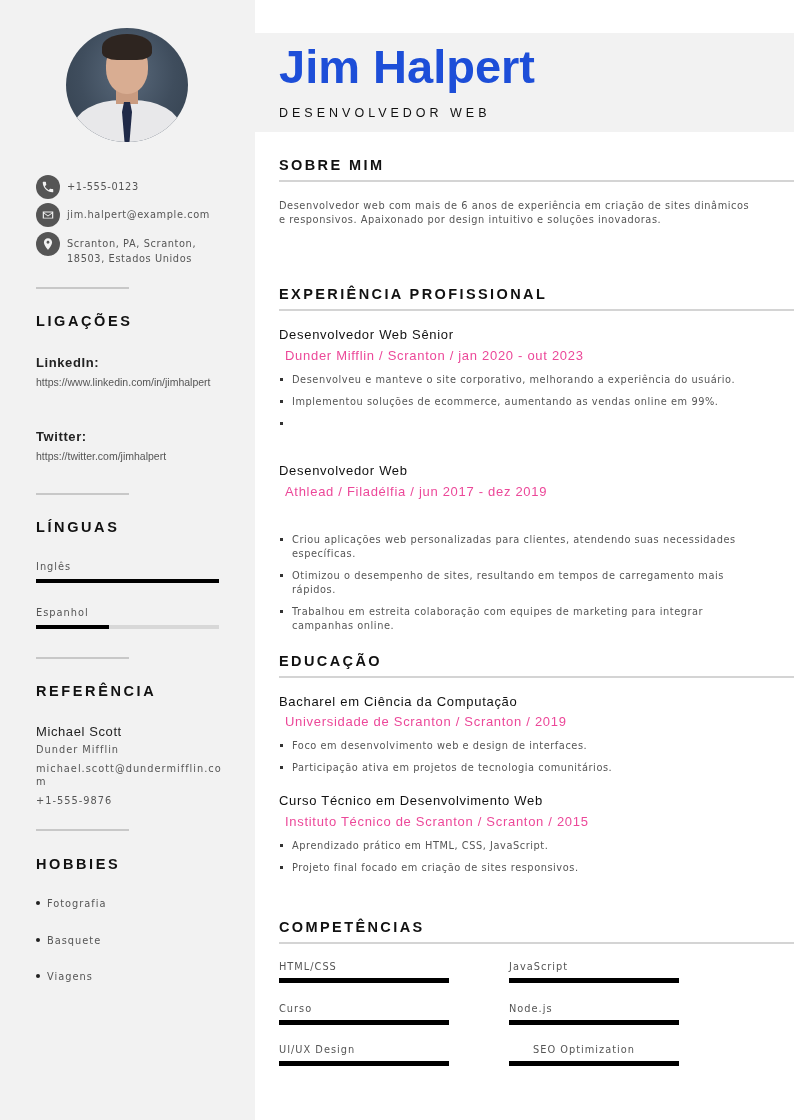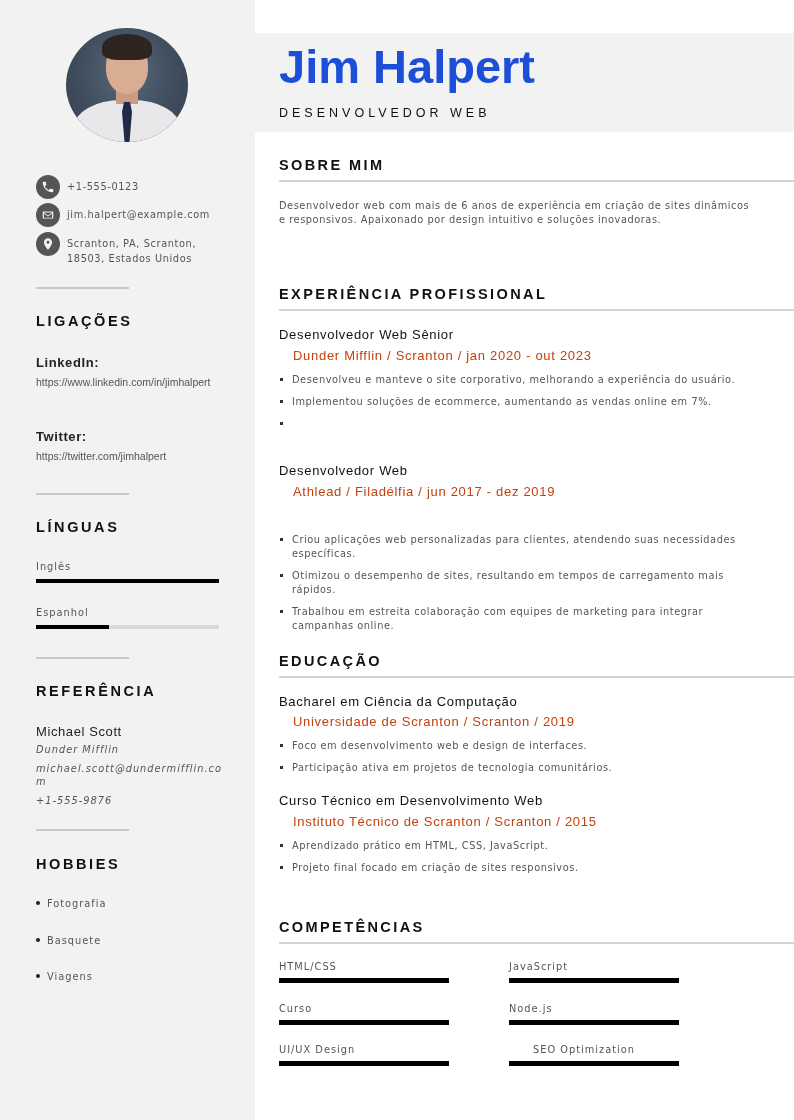--- a/index.html
+++ b/index.html
@@ -24,37 +24,37 @@
   .side-divider { position: absolute; left: 36px; width: 93px; height: 2px; background: #c8c8c8; }
   .side-title { position: absolute; left: 36px; font-size: 14.5px; font-weight: bold; letter-spacing: 2.6px; color: #111; }
   .link-label { position: absolute; left: 36px; font-size: 13px; font-weight: bold; letter-spacing: 0.6px; color: #222; }
   .link-url { position: absolute; left: 36px; width: 190px; font-size: 10.5px; color: #555; line-height: 14px; word-break: break-all; }
 
   .lang-label { position: absolute; left: 36px; font-size: 10.5px; letter-spacing: 1px; color: #555; font-family: "DejaVu Sans", sans-serif; font-size: 9.8px; }
   .bar-track { position: absolute; left: 36px; width: 183px; height: 4px; background: #d8d8d8; }
   .bar-fill { height: 100%; background: #000; }
 
   .ref-name { position: absolute; left: 36px; font-size: 13px; font-weight: normal; letter-spacing: 0.6px; color: #222; }
-  .ref-line { position: absolute; left: 36px; width: 190px; font-size: 10.5px; letter-spacing: 1px; color: #555; line-height: 13px; word-break: break-all; font-family: "DejaVu Sans", sans-serif; font-size: 9.8px; font-style: italic; }
+  .ref-line { position: absolute; left: 36px; width: 190px; font-size: 10.5px; letter-spacing: 1px; color: #555; line-height: 13px; word-break: break-all; font-family: "DejaVu Sans", sans-serif; font-size: 9.8px; }
 
   .hobby { position: absolute; left: 36px; font-size: 10.5px; letter-spacing: 1px; color: #555; font-family: "DejaVu Sans", sans-serif; font-size: 9.8px; }
   .hobby .dot { display: inline-block; width: 4px; height: 4px; border-radius: 50%; background: #222; margin-right: 7px; vertical-align: middle; position: relative; top: -1px; }
 
   
   .header { position: absolute; left: 255px; top: 33px; width: 539px; height: 99px; background: #f2f2f2; }
   .name { position: absolute; left: 24px; top: 6px; font-size: 47px; font-weight: bold; color: #1d4ed8; letter-spacing: 0px; }
   .role { position: absolute; left: 24px; top: 73px; font-size: 12.5px; letter-spacing: 4px; color: #111; }
 
   
   .sec-title { position: absolute; left: 279px; font-size: 14.5px; font-weight: bold; letter-spacing: 2.4px; color: #111; }
   .sec-rule { position: absolute; left: 279px; width: 515px; height: 2px; background: #d4d4d4; }
   .para { position: absolute; left: 279px; width: 480px; font-family: "DejaVu Sans", sans-serif; font-size: 9.8px; letter-spacing: 0.55px; color: #555; line-height: 14px; }
 
   .job-title { position: absolute; left: 279px; font-size: 13px; letter-spacing: 0.7px; color: #111; }
-  .job-meta { position: absolute; left: 293px; font-size: 13px; letter-spacing: 0.7px; color: #c2410c; }
+  .job-meta { position: absolute; left: 285px; font-size: 13px; letter-spacing: 0.7px; color: #ec4899; }
   .bullets { position: absolute; left: 279px; width: 500px; list-style: none; }
   .bullets li { position: relative; padding-left: 13px; font-family: "DejaVu Sans", sans-serif; font-size: 9.8px; letter-spacing: 0.55px; color: #555; line-height: 14px; margin-bottom: 8px; }
   .bullets li .sq { position: absolute; left: 1px; top: 5px; width: 3px; height: 3px; background: #333; }
 
   .skill-label { position: absolute; font-family: "DejaVu Sans", sans-serif; font-size: 9.8px; letter-spacing: 1px; color: #555; }
   .skill-bar { position: absolute; width: 170px; height: 5px; background: #d8d8d8; }
   .skill-bar .fill { height: 100%; background: #000; }
 </style>
 </head>
 <body>
@@ -134,21 +134,21 @@
 <div class="sec-rule" style="top:180px;"></div>
 <p class="para" style="top:199px;">Desenvolvedor web com mais de 6 anos de experiência em criação de sites dinâmicos e responsivos. Apaixonado por design intuitivo e soluções inovadoras.</p>
 
 <div class="sec-title" style="top:286px;">EXPERIÊNCIA PROFISSIONAL</div>
 <div class="sec-rule" style="top:309px;"></div>
 
 <div class="job-title" style="top:327px;">Desenvolvedor Web Sênior</div>
 <div class="job-meta" style="top:348px;">Dunder Mifflin / Scranton / jan 2020 - out 2023</div>
 <ul class="bullets" style="top:373px; width:490px;">
   <li><span class="sq"></span><span>Desenvolveu e manteve o site corporativo, melhorando a experiência do usuário.</span></li>
-  <li><span class="sq"></span><span>Implementou soluções de ecommerce, aumentando as vendas online em 7%.</span></li>
+  <li><span class="sq"></span><span>Implementou soluções de ecommerce, aumentando as vendas online em 99%.</span></li>
   <li><span class="sq"></span></li>
 </ul>
 
 <div class="job-title" style="top:463px;">Desenvolvedor Web</div>
 <div class="job-meta" style="top:484px;">Athlead / Filadélfia / jun 2017 - dez 2019</div>
 <ul class="bullets" style="top:533px; width:475px;">
   <li><span class="sq"></span><span>Criou aplicações web personalizadas para clientes, atendendo suas necessidades específicas.</span></li>
   <li><span class="sq"></span><span>Otimizou o desempenho de sites, resultando em tempos de carregamento mais rápidos.</span></li>
   <li><span class="sq"></span><span>Trabalhou em estreita colaboração com equipes de marketing para integrar campanhas online.</span></li>
 </ul>

